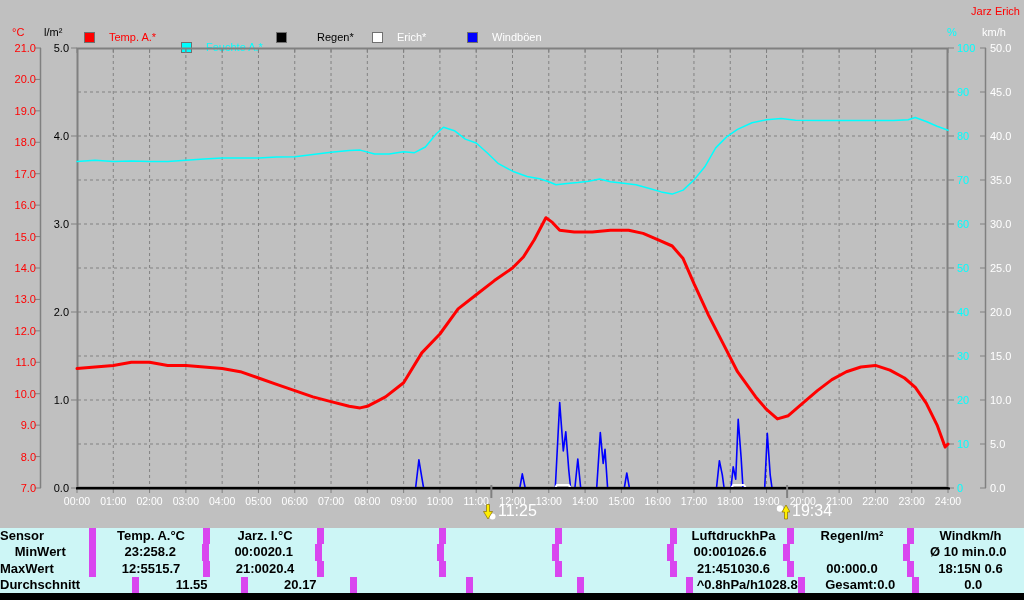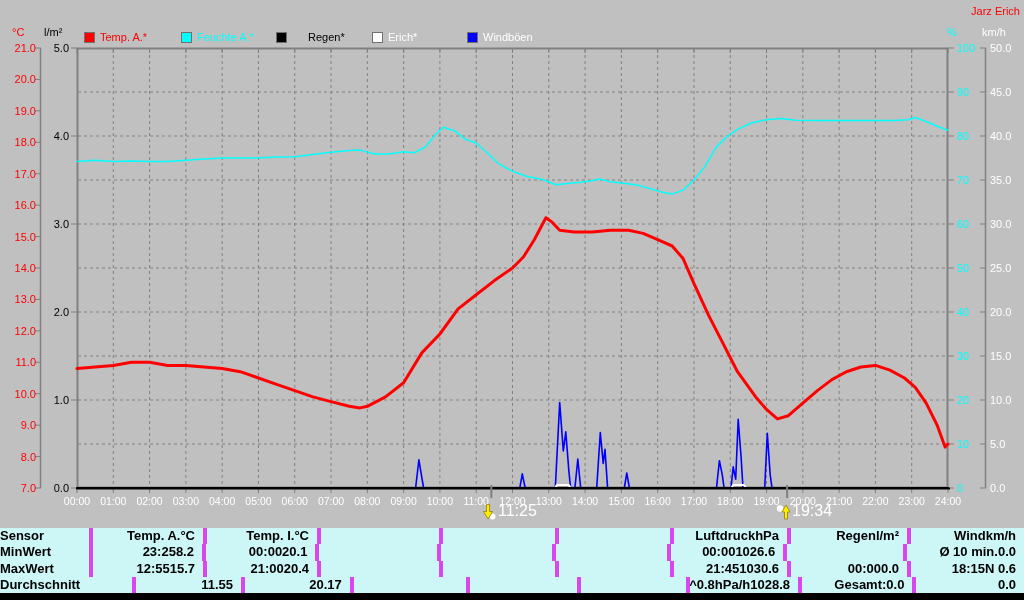--- a/index.html
+++ b/index.html
@@ -6,48 +6,48 @@
   body{font-family:"Liberation Sans","DejaVu Sans",sans-serif;}
   #screen{position:relative;width:1024px;height:600px;background:#c0c0c0;overflow:hidden;}
   #chart-title{position:absolute;left:0;right:0;top:5px;text-align:center;color:#ffffff;font-size:15px;letter-spacing:.5px;}
   #author{position:absolute;right:4px;top:5px;color:#ff0000;font-size:11px;}
   .axis-unit{position:absolute;font-size:11px;}
   #unit-temp{left:12px;top:26px;color:#ff0000;}
   #unit-rain{left:44px;top:26px;color:#000000;}
   #unit-hum{left:947px;top:26px;color:#00ffff;}
   #unit-wind{left:982px;top:26px;color:#ffffff;}
   #legend{position:absolute;left:0;top:0;width:100%;height:0;}
-  .legend-item{position:absolute;top:31px;display:flex;align-items:center;gap:5px;font-size:11px;}
+  .legend-item{position:absolute;top:31px;display:flex;align-items:center;gap:14px;font-size:11px;}
   .swatch{width:11px;height:11px;display:inline-block;border:1px solid #707070;box-sizing:border-box;}
   #chart{position:absolute;left:0;top:0;width:1024px;height:545px;font-family:"Liberation Sans","DejaVu Sans",sans-serif;}
   .marker{position:absolute;top:502px;display:flex;align-items:flex-end;gap:2px;color:#ffffff;font-size:16px;}
   .mkicon{display:block;}
   #table{position:absolute;left:0;top:528px;width:1024px;height:65px;background:#cdf6f6;font-weight:bold;font-size:13px;color:#000;}
   .trow{display:flex;height:16.25px;line-height:16.25px;}
-  .tcell{box-sizing:border-box;border-left:4px solid #d946ef;display:flex;justify-content:flex-end;padding:0 8px 0 11px;overflow:hidden;white-space:nowrap;}
+  .tcell{box-sizing:border-box;border-left:7px solid #d946ef;display:flex;justify-content:center;padding:0 8px 0 11px;overflow:hidden;white-space:nowrap;}
   .tcell:first-child{border-left:none;padding-left:0;justify-content:flex-start;}
   #bottom-bar{position:absolute;left:0;top:593px;width:1024px;height:7px;background:#000000;}
 </style>
 </head>
 <body>
 
 <div id="screen">
   <div id="author">Jarz Erich</div>
 
   <div id="unit-temp" class="axis-unit">°C</div>
   <div id="unit-rain" class="axis-unit">l/m²</div>
   <div id="unit-hum" class="axis-unit">%</div>
   <div id="unit-wind" class="axis-unit">km/h</div>
 
   <div id="legend">
       <div class="legend-item" style="left: 84px;">
         <span class="swatch" style="background: rgb(255, 0, 0);"></span>
         <span style="color: rgb(255, 0, 0);">Temp. A.*</span>
       </div>
-      <div class="legend-item" style="left: 181px;">
+      <div class="legend-item" style="left: 181px; margin-top: 10px;">
         <span class="swatch" style="background: rgb(0, 255, 255);"></span>
         <span style="color: rgb(0, 255, 255);">Feuchte A.*</span>
       </div>
       <div class="legend-item" style="left: 276px;">
         <span class="swatch" style="background: rgb(0, 0, 0);"></span>
         <span style="color: rgb(0, 0, 0); padding-left: 16px;">Regen*</span>
       </div>
       <div class="legend-item" style="left: 372px;">
         <span class="swatch" style="background: rgb(255, 255, 255);"></span>
         <span style="color: rgb(255, 255, 255);">Erich*</span>
@@ -287,21 +287,21 @@
   <div id="table">
       <div class="trow">
         <div class="tcell" style="width: 89px;">
           <span>Sensor</span>
         </div>
         <div class="tcell" style="width: 114px;">
           <span>Temp. A.</span>
           <span>°C</span>
         </div>
         <div class="tcell" style="width: 114px;">
-          <span>Temp. I.</span>
+          <span>Jarz. I.</span>
           <span>°C</span>
         </div>
         <div class="tcell" style="width: 122px;">
           <span></span>
           <span></span>
         </div>
         <div class="tcell" style="width: 116px;">
           <span></span>
           <span></span>
         </div>
@@ -316,21 +316,21 @@
         <div class="tcell" style="width: 120px;">
           <span>Regen</span>
           <span>l/m²</span>
         </div>
         <div class="tcell" style="width: 117px;">
           <span>Wind</span>
           <span>km/h</span>
         </div>
       </div>
       <div class="trow">
-        <div class="tcell" style="width: 89px;">
+        <div class="tcell" style="width: 89px; justify-content: center;">
           <span>MinWert</span>
         </div>
         <div class="tcell" style="width: 114px;">
           <span>23:25</span>
           <span>8.2</span>
         </div>
         <div class="tcell" style="width: 114px;">
           <span>00:00</span>
           <span>20.1</span>
         </div>

